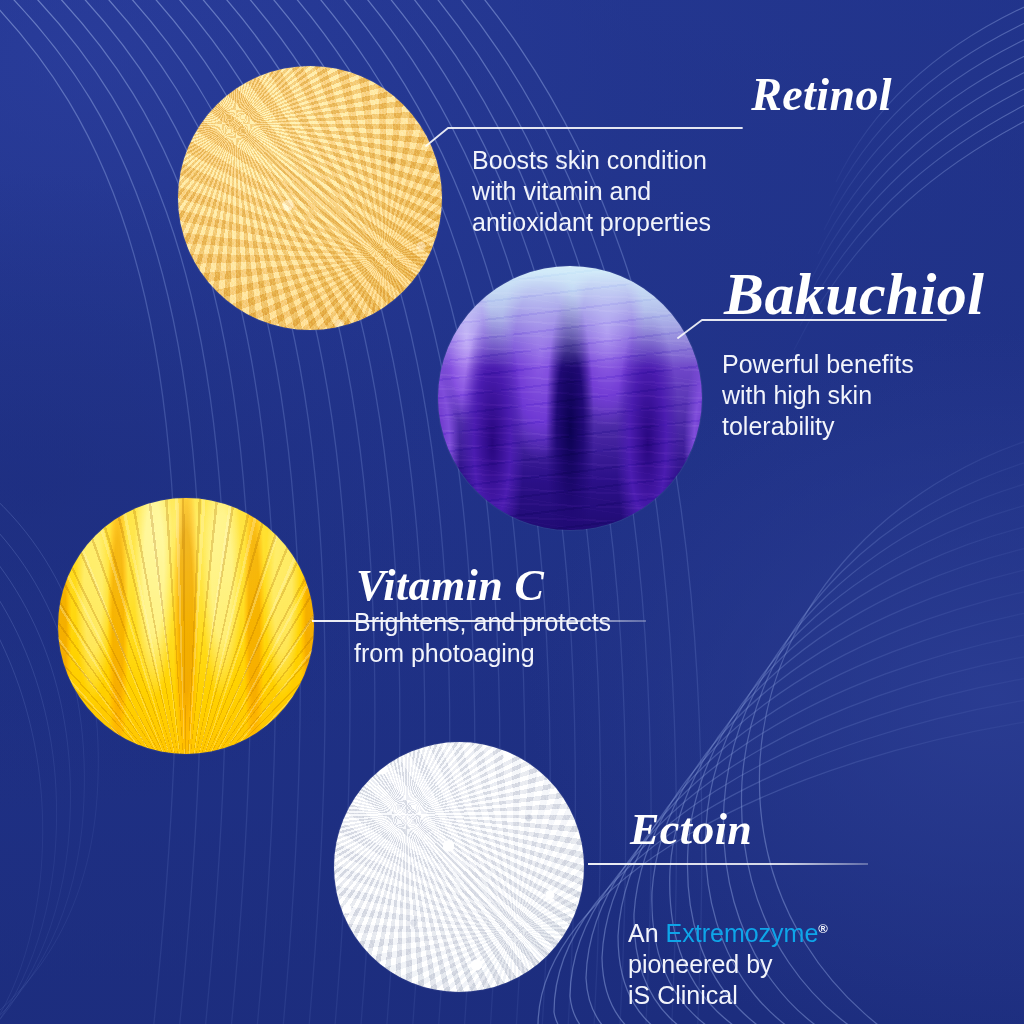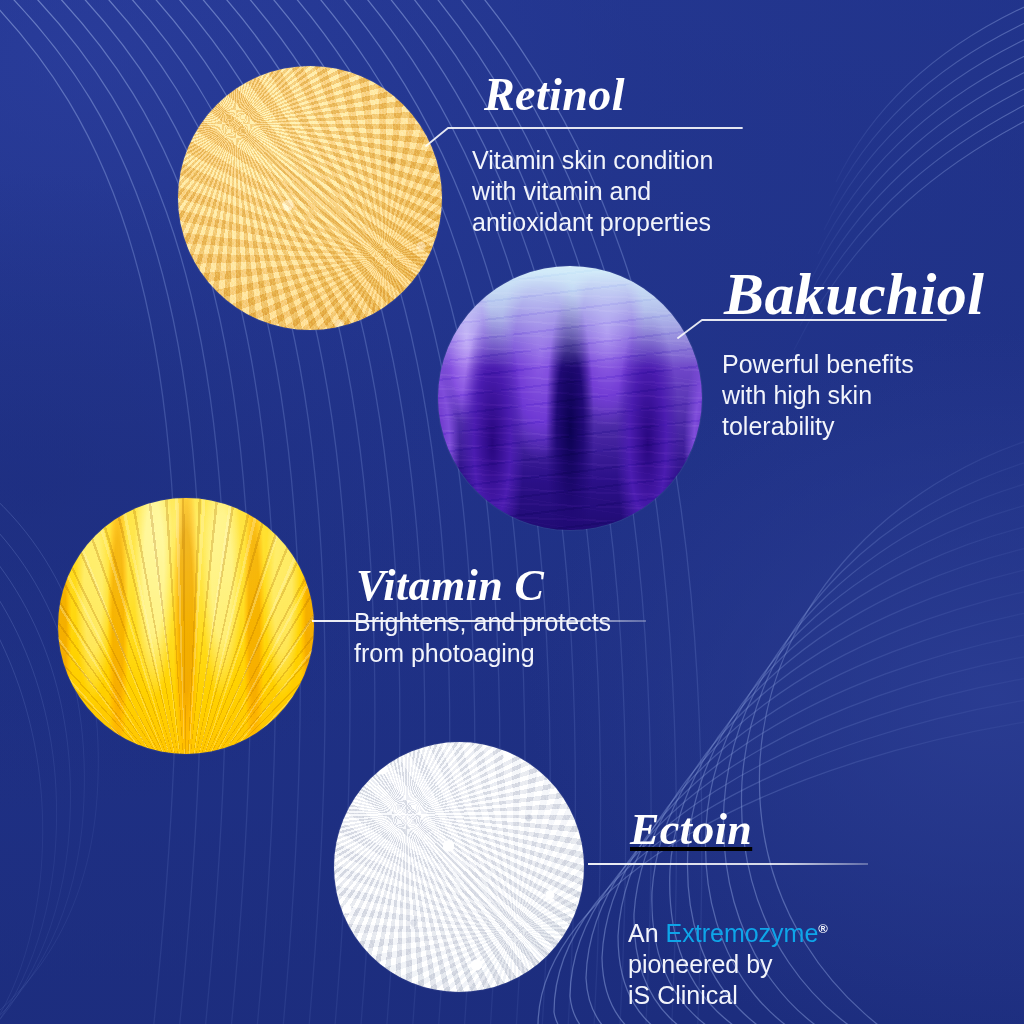--- a/index.html
+++ b/index.html
@@ -260,30 +260,30 @@
     </svg>
   </div>
 
   <div class="ing">
     <div class="circle" style="left:178px; top:66px; width:264px; height:264px;">
       <div class="tex tex-retinol"></div>
       <div class="grain"></div>
     </div>
 
     <div class="label" style="left:472px; top:72px; width:420px;">
-      <div class="ing-title" style="font-size:46px; margin-left:12px;">Retinol</div>
+      <div class="ing-title" style="font-size:46px; margin-left:12px;text-align:right;">Retinol</div>
     </div>
 
     <div class="elbow" style="left:424px; top:118px; width:320px; height:34px;">
       <svg width="320" height="34" viewBox="0 0 320 34" aria-hidden="true">
         <path d="M2,28 L24,10 L318,10" fill="none" stroke="#ffffff" stroke-width="1.8" stroke-opacity=".88" stroke-linecap="round" stroke-linejoin="round"></path>
       </svg>
     </div>
 
-    <div class="ing-desc" style="position:absolute; left:472px; top:145px; width:330px;">Vitamin skin condition
+    <div class="ing-desc" style="position:absolute; left:472px; top:145px; width:330px;">Boosts skin condition
 with vitamin and
 antioxidant properties</div>
   </div>
 
   <div class="ing">
     <div class="circle" style="left:438px; top:266px; width:264px; height:264px;">
       <div class="tex tex-bakuchiol"></div>
       <div class="petal-streaks"></div>
     </div>
 
@@ -317,21 +317,21 @@
     <div class="ing-desc" style="position:absolute; left:354px; top:607px; width:330px;">Brightens, and protects
 from photoaging</div>
   </div>
 
   <div class="ing">
     <div class="circle" style="left:334px; top:742px; width:250px; height:250px;">
       <div class="tex tex-ectoin"></div>
       <div class="grain"></div>
     </div>
 
-    <div class="label" style="left:630px; top:808px; width:340px;text-decoration:underline;">
+    <div class="label" style="left:630px; top:808px; width:340px;">
       <div class="ing-title" style="font-size:44px;">Ectoin</div>
     </div>
 
     <div class="rule" style="left:588px; top:863px; width:280px;"></div>
 
     <div class="ing-desc" style="position:absolute; left:628px; top:882px; width:350px;">
       <span>An </span><b>Extremozyme</b><sup>®</sup><span>
 pioneered by
 iS Clinical</span>
     </div>

